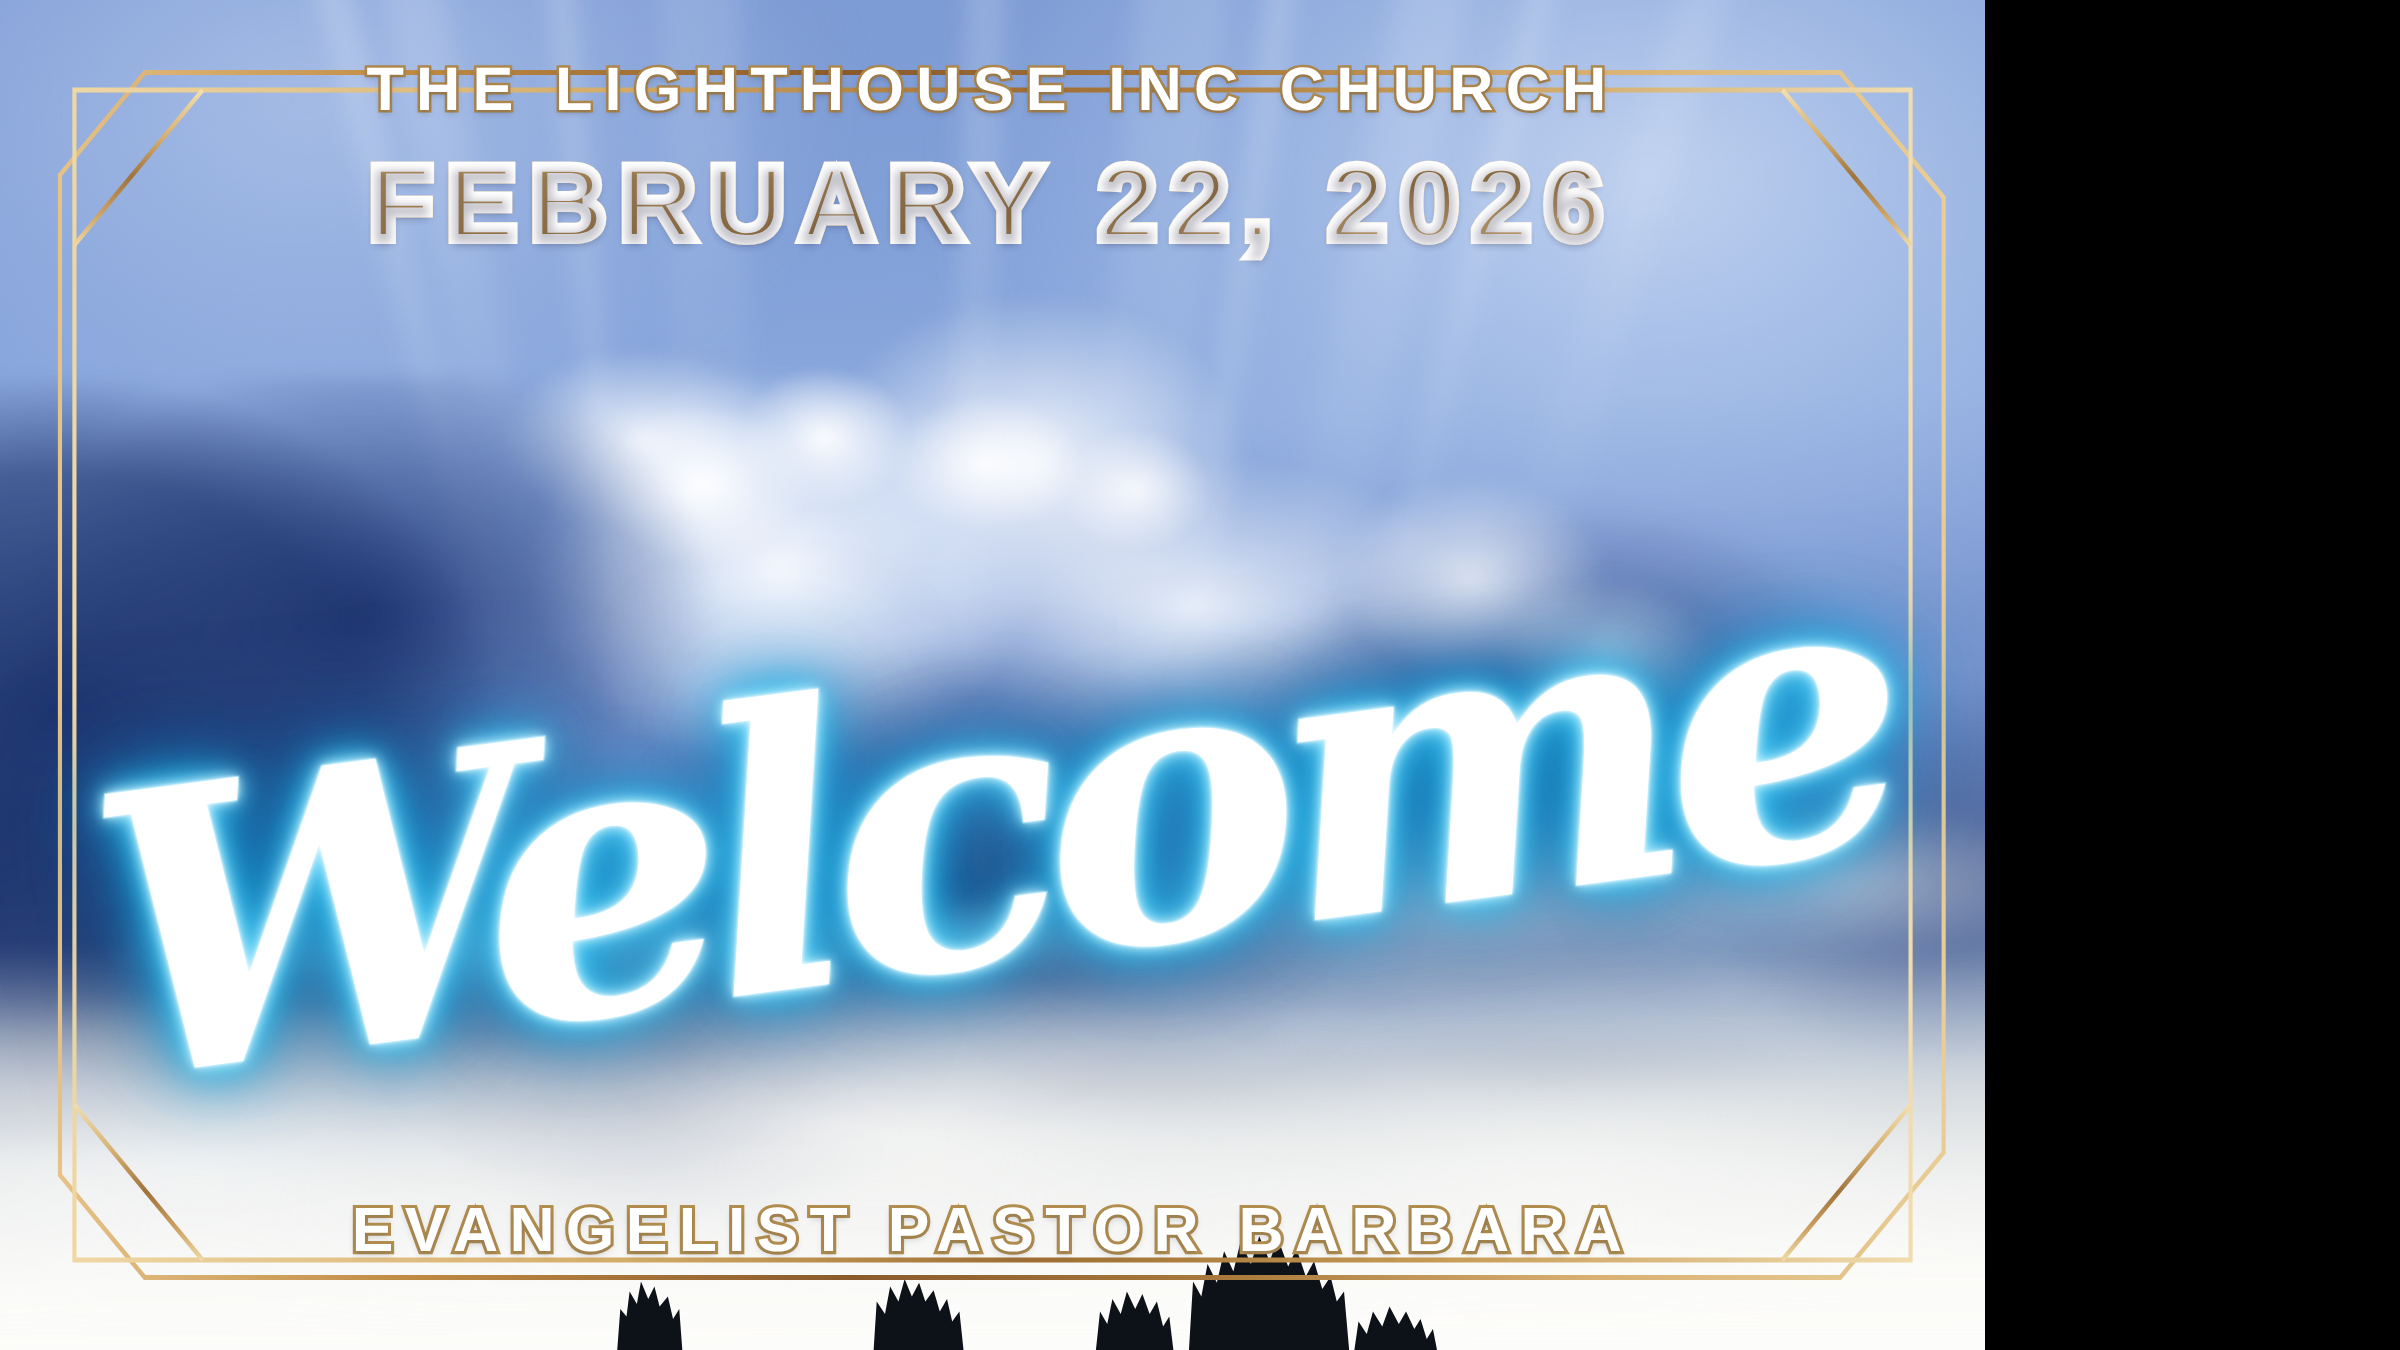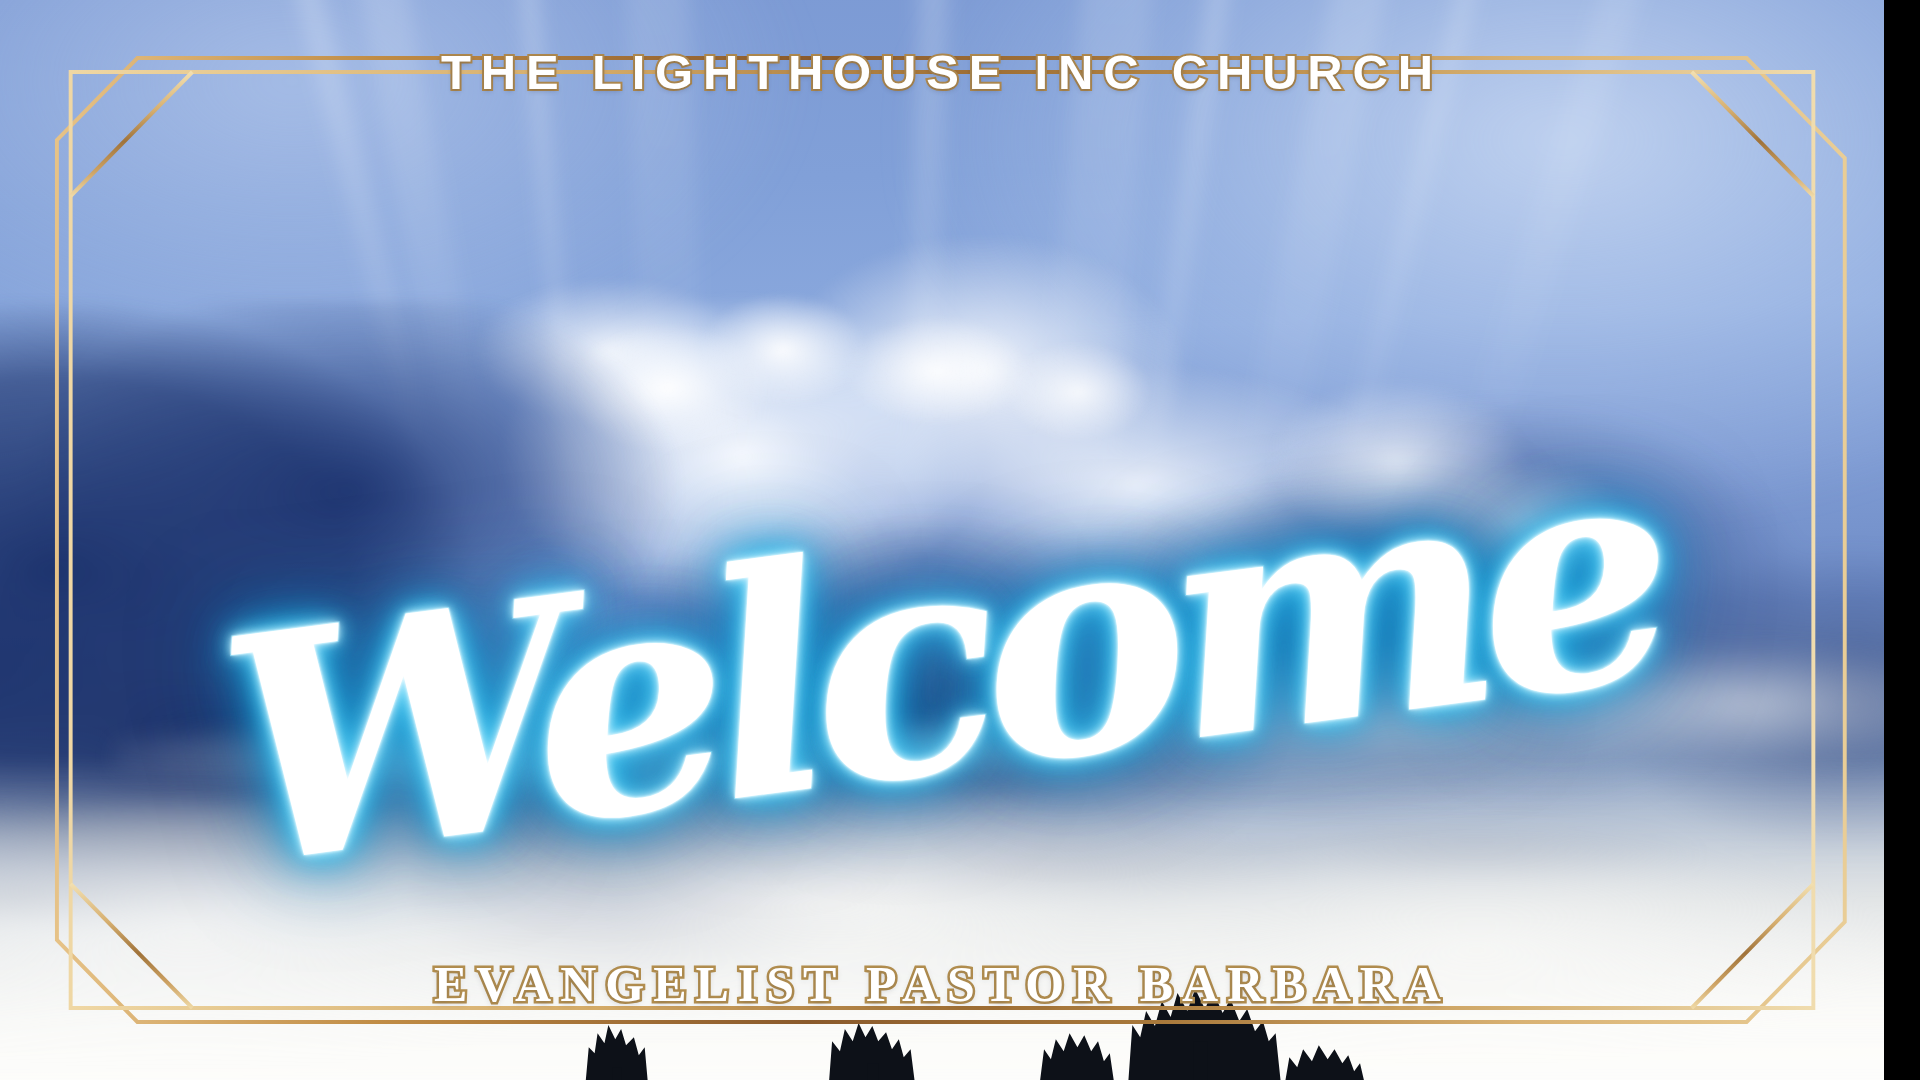--- a/index.html
+++ b/index.html
@@ -2,21 +2,21 @@
 <html><head>
 <meta charset="utf-8">
 <title>Sunday Service Flyer</title>
 <style>
   * { margin:0; padding:0; box-sizing:border-box; }
   html,body { width:1920px; height:1080px; overflow:hidden; background:#000; }
   body { font-family:"Liberation Sans", sans-serif; }
 
   #flyer {
     position:relative;
-    width:1884px; height:1080px;
+    width:1588px; height:1080px;
     overflow:hidden;
     background:#7f1d1d;
   }
 
   
   .sky-base {
     position:absolute; inset:0;
     background:
       linear-gradient(178deg,
         #7c9ad4 0%,
@@ -281,21 +281,21 @@
       0 0 110px rgba(14,120,190,.55);
     -webkit-text-stroke:2px rgba(180,240,255,.9);
     paint-order:stroke fill;
   }
 
   
   .pastor {
     position:absolute;
     left:50%; top:955px;
     transform:translateX(-50%);
-    font-family:Liberation Serif, serif;
+    font-family:Liberation Sans, sans-serif;
     font-weight:bold;
     font-size:50px;
     letter-spacing:.18em;
     white-space:nowrap;
     color:#ffffff;
     -webkit-text-stroke:5px #b5904f;
     paint-order:stroke fill;
     text-shadow:0 2px 6px rgba(50,50,70,.25);
   }
 </style>
@@ -396,20 +396,24 @@
       <path d="M 58 140 L 58 940" fill="none" stroke="url(#gSide)" stroke-width="4"></path>
       <path d="M 1880 158 L 1880 922" fill="none" stroke="url(#gSide)" stroke-width="4"></path>
     </svg>
   </div>
 
   <div class="content">
 
     <div class="kicker">THE LIGHTHOUSE INC CHURCH</div>
 
 
+    <div class="date">
+      <span>FEBRUARY 22, 2026</span>
+      <div class="date-fill">FEBRUARY 22, 2026</div>
+    </div>
 
   </div>
 
   <div class="welcome-wrap">
     <div class="welcome">Welcome</div>
   </div>
 
   <div class="pastor">EVANGELIST PASTOR BARBARA</div>
 
 </div>

